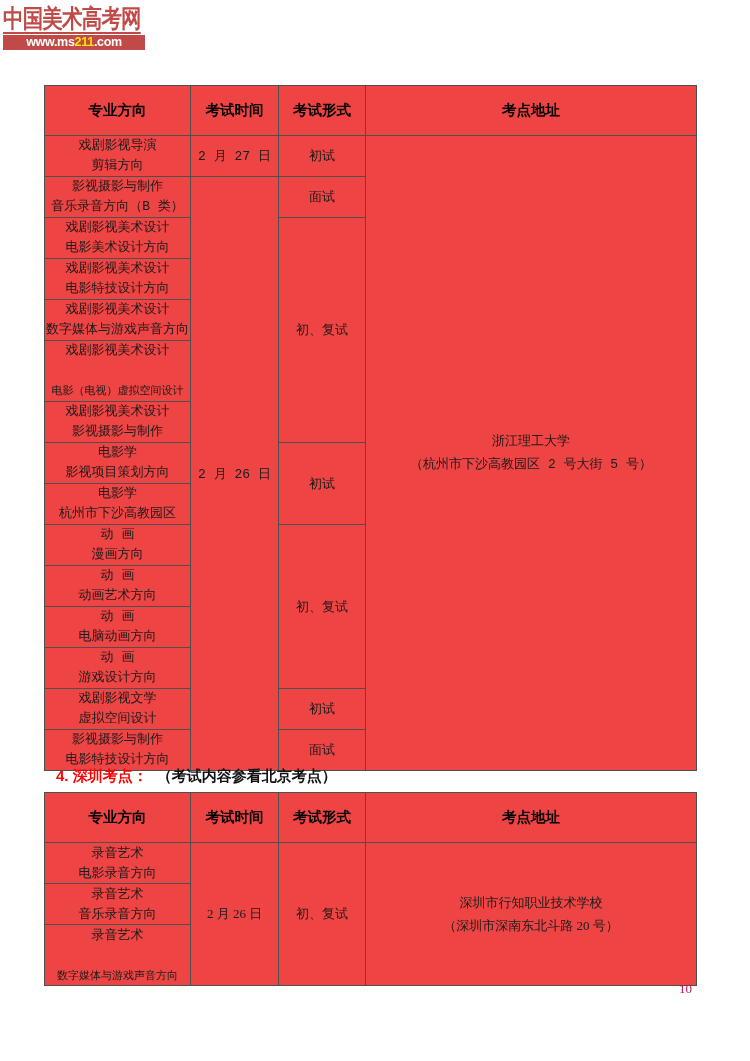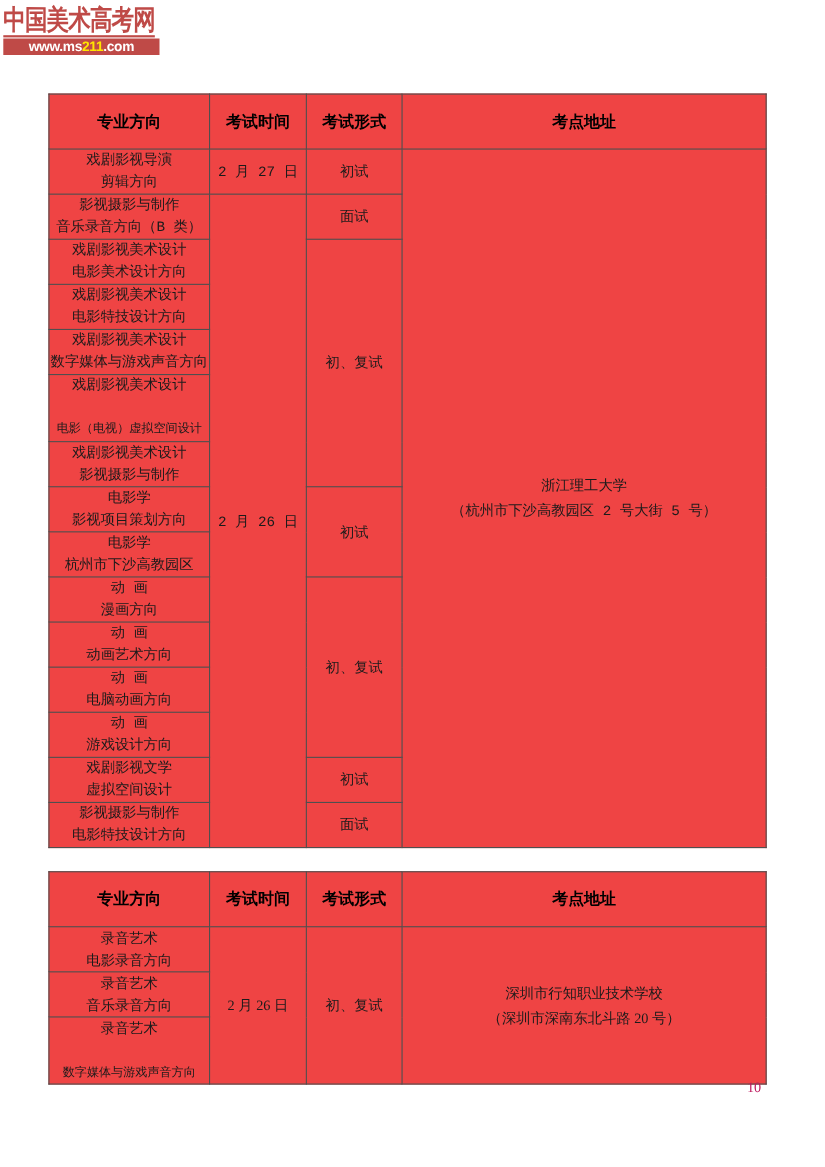--- a/index.html
+++ b/index.html
@@ -186,20 +186,23 @@
       <tr class="data-row">
         <td class="major">
             <div>影视摄影与制作</div>
             <div>电影特技设计方向</div>
           </td>
         <td class="fmt">面试</td>
       </tr>
     </tbody>
   </table>
 
+  <div class="section-title" style="top:766px">
+    <span class="red">4. 深圳考点：</span><span class="blk">（考试内容参看北京考点）</span>
+  </div>
 
   <table class="exam" style="top:792px">
     <colgroup>
         <col style="width:146px">
         <col style="width:88px">
         <col style="width:87px">
         <col style="width:331px">
       </colgroup>
     <thead>
       <tr>

